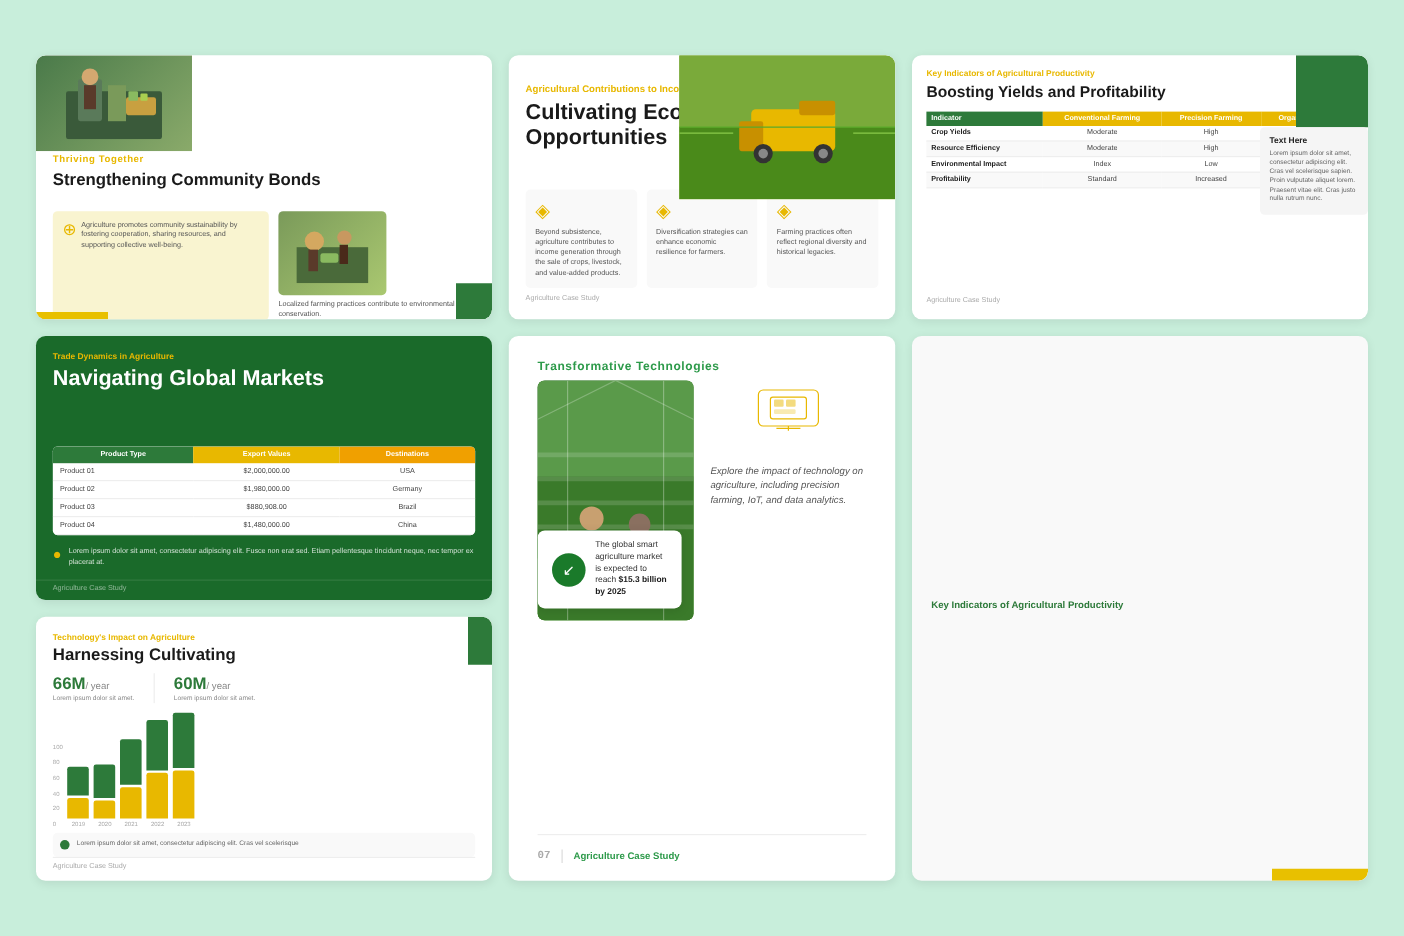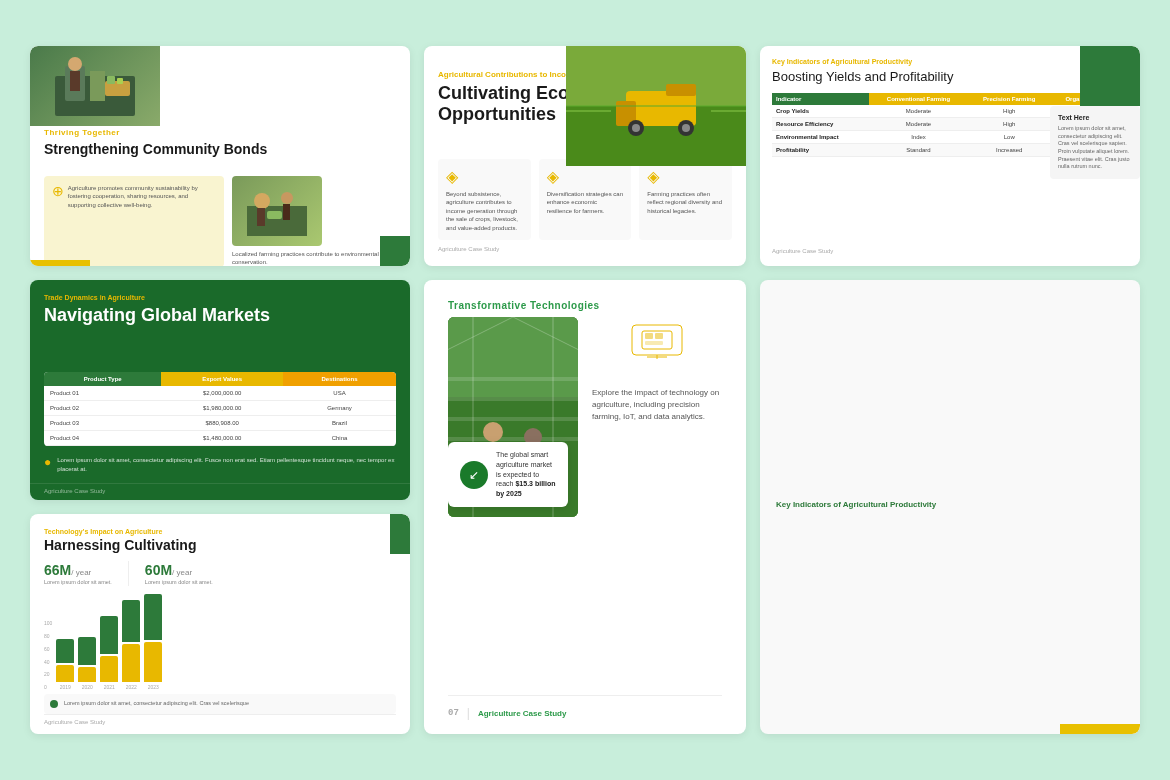--- a/index.html
+++ b/index.html
@@ -204,21 +204,21 @@
       color: #e8b800;
       font-size: 7px;
       font-weight: 600;
       margin-bottom: 4px;
       position: relative;
       z-index: 1;
     }
     .slide3 .title-text {
       color: #1a1a1a;
       font-size: 13px;
-      font-weight: 400;
+      font-weight: 700;
       line-height: 1.2;
       margin-bottom: 8px;
     }
     .slide3-table {
       width: 100%;
       border-collapse: collapse;
       font-size: 6px;
     }
     .slide3-table th {
       background: #e8b800;
@@ -438,20 +438,21 @@
       color: #e8b800;
       font-size: 36px;
       text-align: center;
       line-height: 1;
       margin-bottom: 4px;
     }
     .slide5-right-text {
       font-size: 8px;
       color: #555;
       line-height: 1.5;
+      font-style: italic;
     }
     .slide5-footer {
       display: flex;
       align-items: center;
       gap: 8px;
       padding-top: 10px;
       border-top: 1px solid #eee;
       margin-top: 8px;
     }
     .slide5-footer .page-num {

